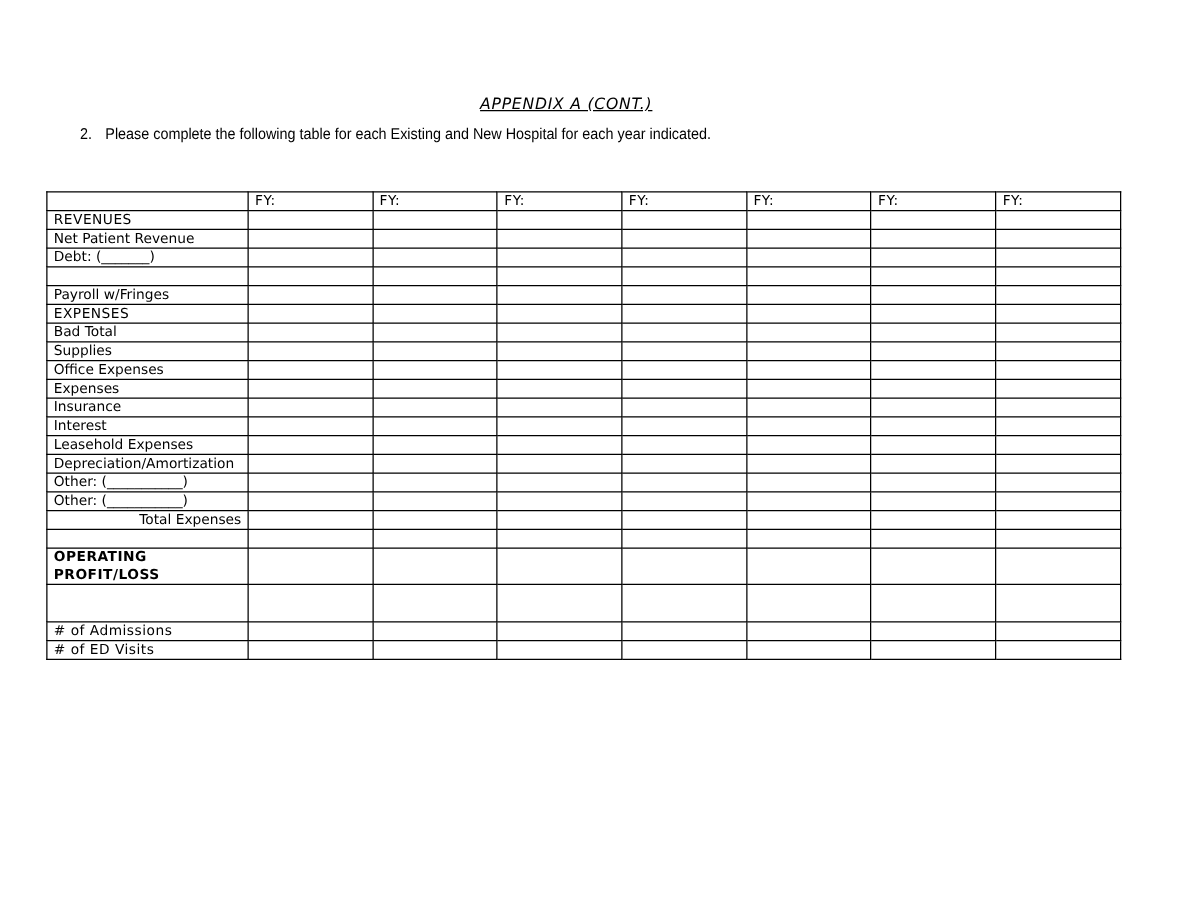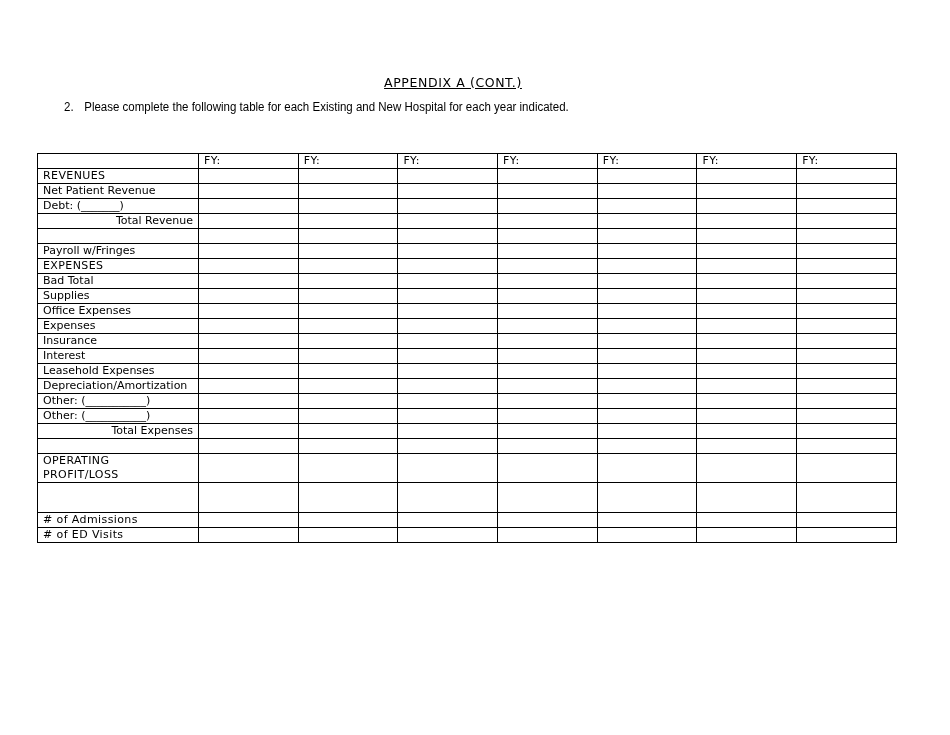--- a/index.html
+++ b/index.html
@@ -1,28 +1,28 @@
 <!DOCTYPE html>
 <html><head>
 <meta charset="utf-8">
 <style>
   html, body { margin: 0; padding: 0; background: #ffffff; }
   body { width: 950px; height: 735px; position: relative; font-family: "DejaVu Sans", sans-serif; color: #000; overflow: hidden; }
-  .title { position: absolute; top: 75px; left: 0; width: 906px; text-align: center; font-size: 12.5px; letter-spacing: 0.6px; }
+  .title { position: absolute; top: 75px; left: 0; width: 906px; text-align: center; font-size: 12.5px; letter-spacing: 0.6px; font-style: italic; }
   .title span { text-decoration: underline; }
   .instr { position: absolute; top: 100px; left: 64px; font-size: 12.5px; font-family: "Liberation Sans", sans-serif; transform: scaleX(0.92); transform-origin: left; }
   .instr .num { display: inline-block; width: 22px; }
   table.grid { position: absolute; top: 153px; left: 37px; border-collapse: collapse; table-layout: fixed; width: 859px; font-size: 11px; }
   table.grid td { border: 1px solid #000; padding: 0 5px; vertical-align: top; line-height: 14px; height: 14px; overflow: hidden; white-space: nowrap; }
   col.c0 { width: 161px; }
   col.cn { width: 99.7px; }
   tr.head td { height: 40px; text-align: center; padding-top: 0; white-space: normal; line-height: 14px; }
   tr.fy td { height: 14px; margin-top: 14px; }
   td.lbl-right { text-align: right; }
-  tr.tall2 td { height: 26px; white-space: normal; }
+  tr.tall2 td { height: 26px; white-space: normal; font-weight: bold; }
   tr.tall3 td { height: 29px; }
   .lsp { letter-spacing: 0.4px; }
 </style>
 </head>
 <body>
 
 <div class="title"><span>APPENDIX A (CONT.)</span></div>
 <div class="instr"><span class="num">2.</span><span>Please complete the following table for each Existing and New Hospital for each year indicated.</span></div>
 
 <table class="grid">
@@ -71,30 +71,20 @@
         <td>Debt: (_______)</td>
         <td></td>
         <td></td>
         <td></td>
         <td></td>
         <td></td>
         <td></td>
         <td></td>
       </tr>
   <tr>
-        <td class="lbl-right">Total Revenue</td>
-        <td></td>
-        <td></td>
-        <td></td>
-        <td></td>
-        <td></td>
-        <td></td>
-        <td></td>
-      </tr>
-  <tr>
         <td></td>
         <td></td>
         <td></td>
         <td></td>
         <td></td>
         <td></td>
         <td></td>
         <td></td>
       </tr>
   <tr>

